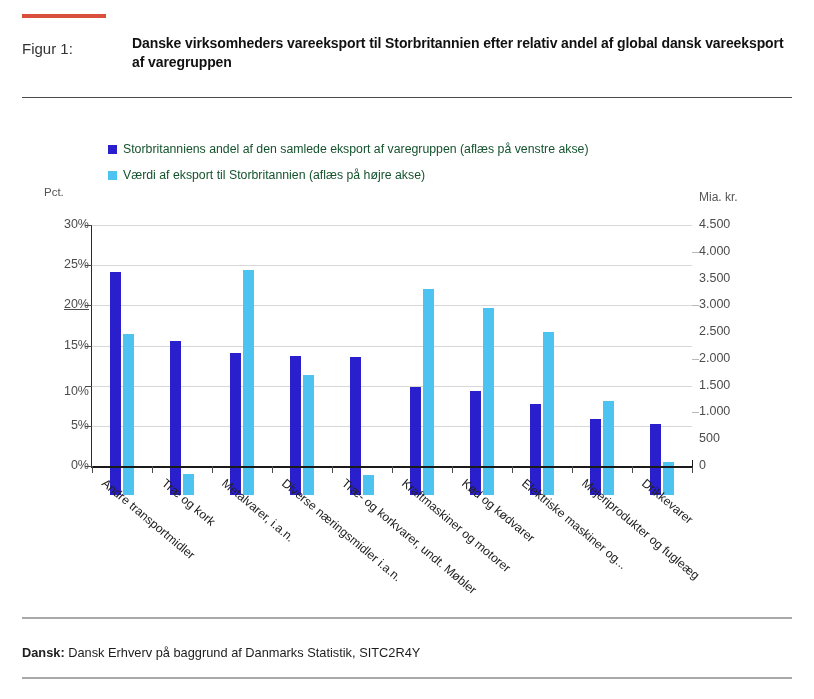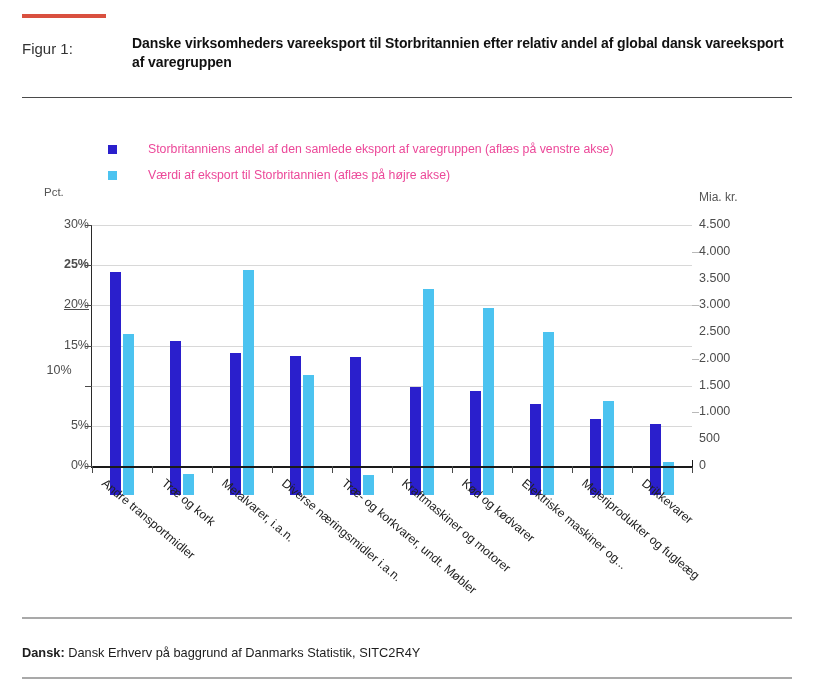--- a/index.html
+++ b/index.html
@@ -46,21 +46,21 @@
   #legend{
     position:absolute;left:108px;top:34px;
   }
   .legend-row{
     display:flex;align-items:center;margin-bottom:12px;
   }
   .legend-swatch{
     width:9px;height:9px;margin-right:6px;flex:0 0 9px;
   }
   .legend-text{
-    font-size:12.3px;color:#ec4899;white-space:nowrap;margin-left:25px;
+    font-size:12.3px;color:#14532d;white-space:nowrap;
   }
 
   
   #y-left-title{
     position:absolute;left:44px;top:78px;font-size:11.5px;color:#555;
   }
   #y-right-title{
     position:absolute;left:699px;top:82px;font-size:12px;color:#555;
   }
 
@@ -182,27 +182,27 @@
         <div class="bar dark" style="left: 498px; width: 11px; height: 76.3167px; background: rgb(42, 31, 204);"></div>
         <div class="bar light" style="left: 511px; width: 11px; height: 93.7222px; background: rgb(76, 195, 240);"></div>
         <div class="bar dark" style="left: 558px; width: 11px; height: 71.4967px; background: rgb(42, 31, 204);"></div>
         <div class="bar light" style="left: 571px; width: 11px; height: 33.2044px; background: rgb(76, 195, 240);"></div>
       </div>
     <div id="axis-left-line"></div>
     <div id="axis-baseline"></div>
   <div class="tick-left" style="top: 0px;"></div>
       <div class="ylabel-left" style="top: 0px;">30%</div>
       <div class="tick-left" style="top: 40.1667px;"></div>
-      <div class="ylabel-left" style="top: 40.1667px; font-weight: bold;">25%</div>
+      <div class="ylabel-left" style="top: 40.1667px;">25%</div>
       <div class="tick-left" style="top: 80.3333px;"></div>
       <div class="ylabel-left" style="top: 80.3333px; text-decoration: underline;">20%</div>
       <div class="tick-left" style="top: 120.5px;"></div>
       <div class="ylabel-left" style="top: 120.5px;">15%</div>
       <div class="tick-left" style="top: 160.667px;"></div>
-      <div class="ylabel-left" style="top: 146px; text-align: center;">10%</div>
+      <div class="ylabel-left" style="top: 167px;">10%</div>
       <div class="tick-left" style="top: 200.833px;"></div>
       <div class="ylabel-left" style="top: 200.833px;">5%</div>
       <div class="tick-left" style="top: 241px;"></div>
       <div class="ylabel-left" style="top: 241px;">0%</div>
       <div class="ylabel-right" style="top: 0px;">4.500</div>
       <div class="ylabel-right" style="top: 26.7778px;">4.000</div>
       <div class="tick-right" style="top: 26.7778px;"></div>
       <div class="ylabel-right" style="top: 53.5556px;">3.500</div>
       <div class="ylabel-right" style="top: 80.3333px;">3.000</div>
       <div class="tick-right" style="top: 80.3333px;"></div>

